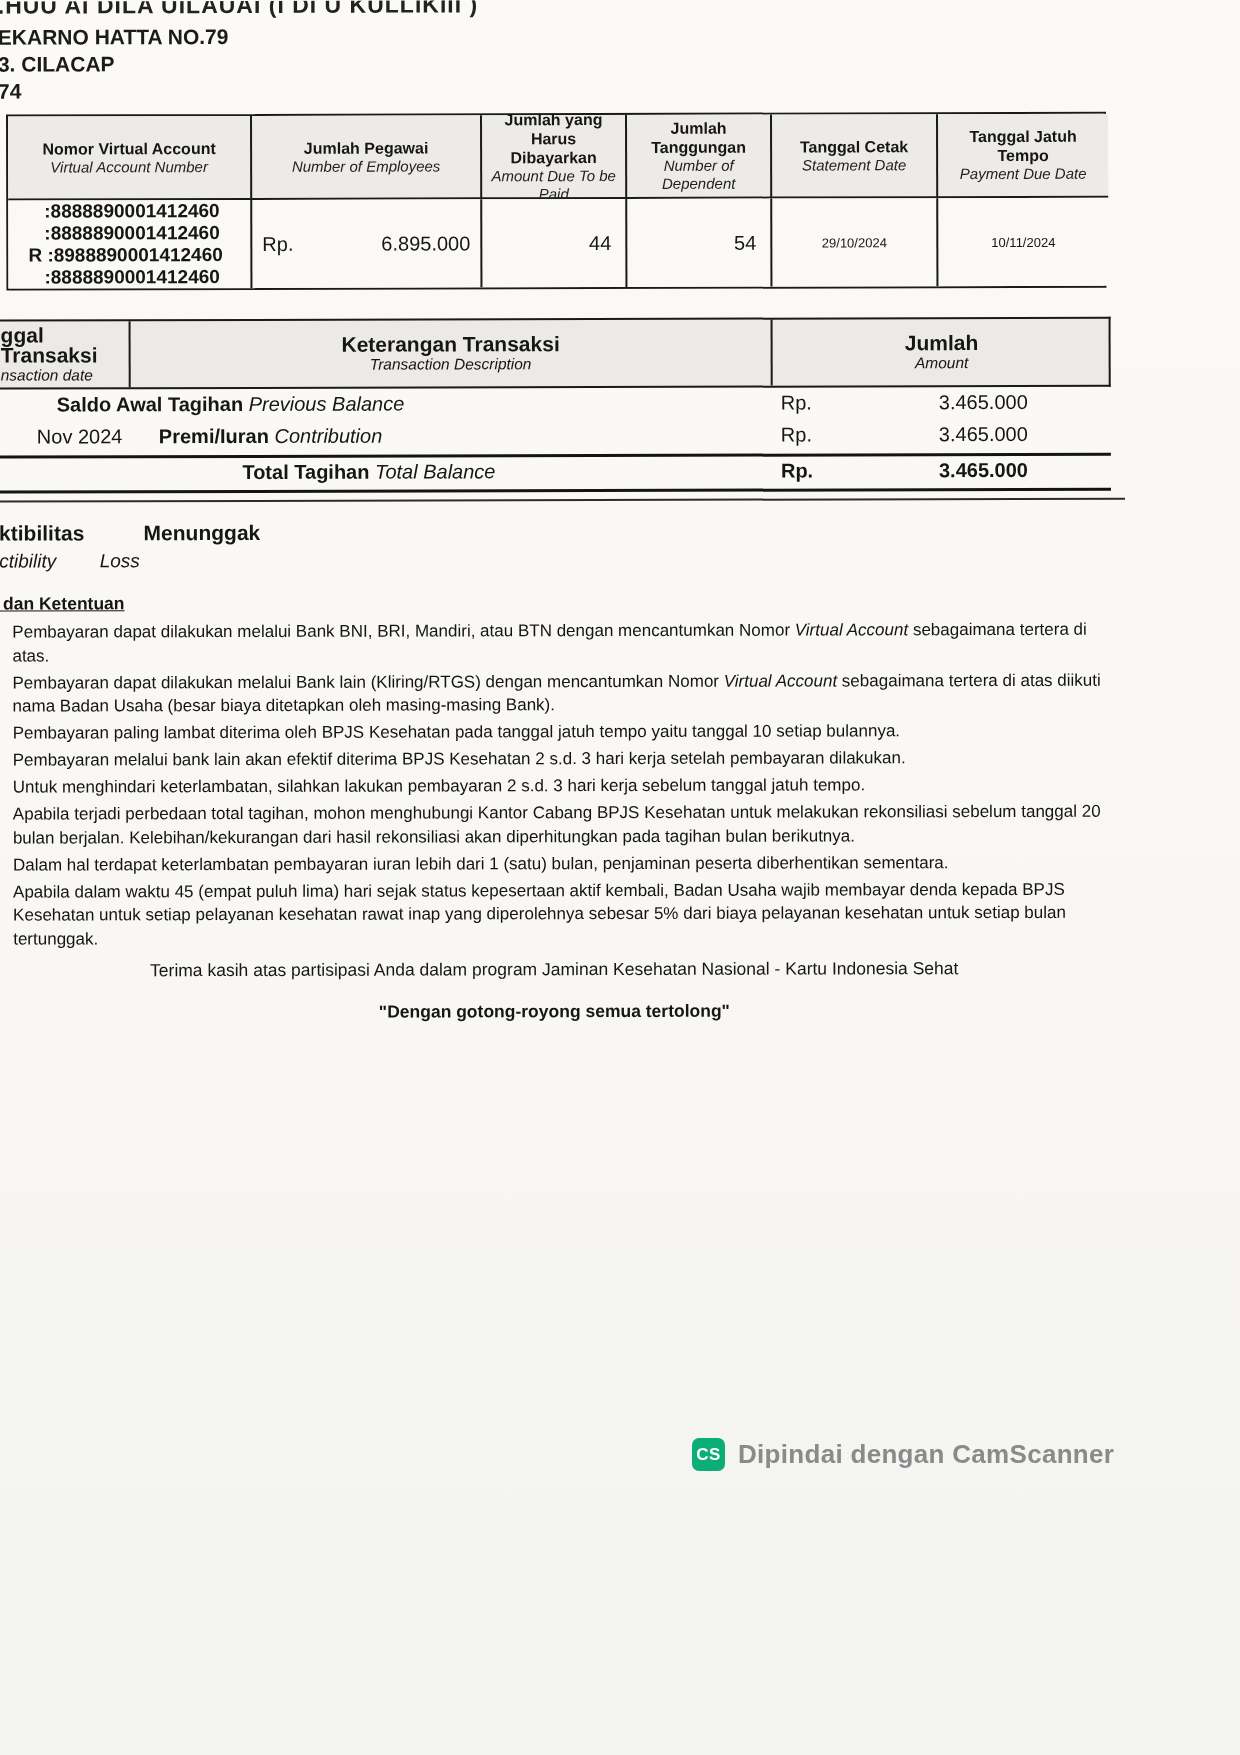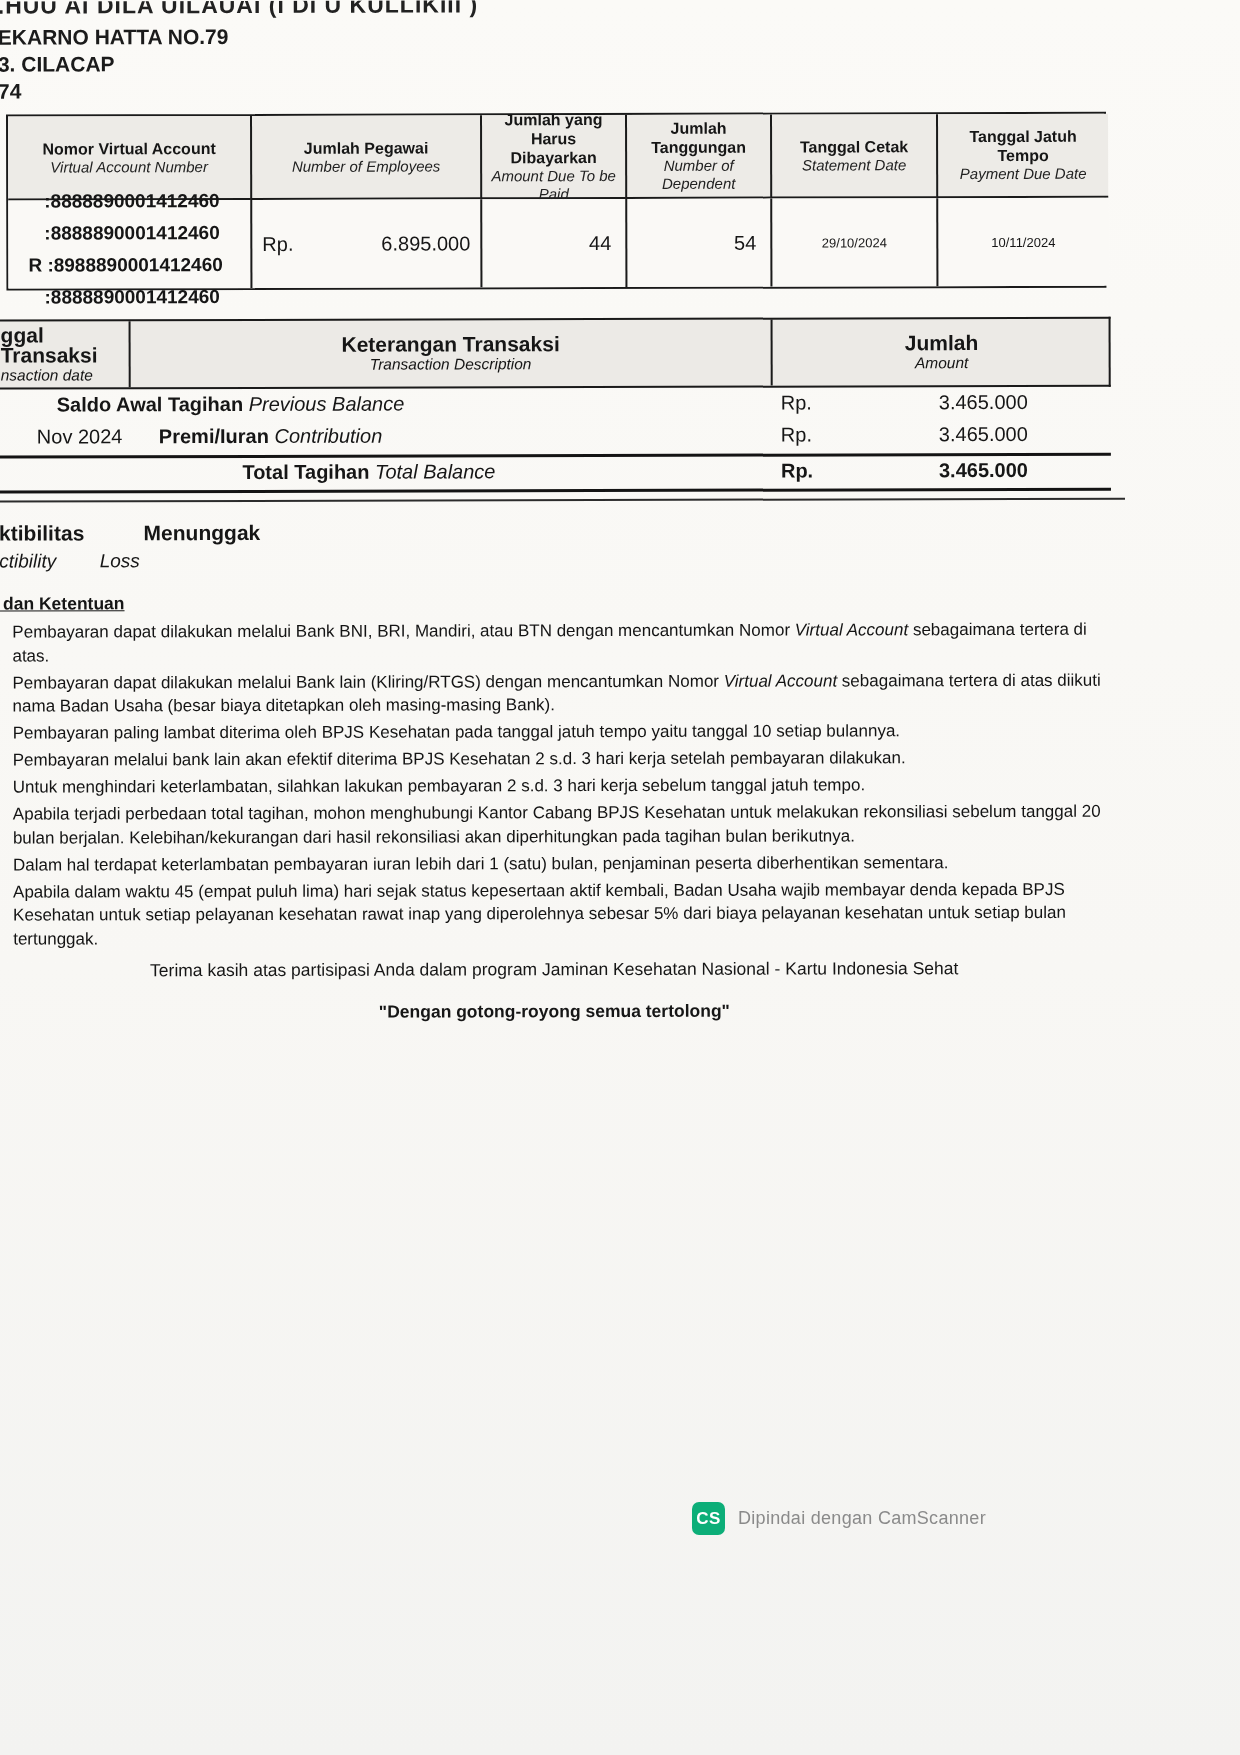--- a/index.html
+++ b/index.html
@@ -29,21 +29,21 @@
   .t1 .cell.first { border-left:none; }
   .t1 .head {
     height:84px; background:#edebe7;
     display:flex; flex-direction:column; justify-content:center; align-items:center;
     text-align:center; border-bottom:2.5px solid #1a1a1a; padding:2px 4px;
   }
   .t1 .head .ttl { font-weight:bold; font-size:16px; line-height:19px; }
   .t1 .head .sub { font-style:italic; font-size:15px; line-height:18px; color:#222; }
   .t1 .body { height:88px; background:#faf9f6; }
   .va-cell { display:flex; flex-direction:column; justify-content:center; }
-  .va-line { font-weight:bold; font-size:19px; line-height:22px; padding-left:36px; white-space:nowrap;margin-top:10px; }
+  .va-line { font-weight:bold; font-size:19px; line-height:22px; padding-left:36px; white-space:nowrap; }
   .va-line.shift { padding-left:20px; }
   .amt-cell { display:flex; align-items:center; justify-content:space-between; padding:0 10px; font-size:20px; }
   .num-cell { display:flex; align-items:center; justify-content:flex-end; padding-right:14px; font-size:20px; }
   .date-cell { display:flex; align-items:center; justify-content:center; font-size:13px; }
 
   
   .t2-head {
     position:absolute; top:318px; left:0; width:1112px;
     display:grid; grid-template-columns:130px 642px 340px;
     border-top:2.5px solid #1a1a1a; border-bottom:2.5px solid #1a1a1a; border-right:2.5px solid #1a1a1a;
@@ -72,27 +72,27 @@
 
   
   .terms { position:absolute; top:592px; left:0; width:1108px; }
   .terms-h { font-weight:bold; font-size:17.5px; text-decoration:underline; margin-left:-7px; margin-bottom:6px; }
   .terms p { font-size:17px; line-height:23.5px; padding-left:13px; margin-bottom:3.5px; color:#141414; }
   .terms p em { font-style:italic; }
   .closing1 { margin-top:10px; text-align:center; font-size:17.5px; }
   .closing2 { margin-top:21px; text-align:center; font-size:17.5px; font-weight:bold; }
 
   
-  .cs-footer { position:absolute; top:1502px; left:692px; display:flex; align-items:center; gap:13px; }
+  .cs-footer { position:absolute; top:1438px; left:692px; display:flex; align-items:center; gap:13px; }
   .cs-icon {
     width:33px; height:33px; border-radius:7px; background:#0cae78;
     display:flex; align-items:center; justify-content:center;
     color:#fff; font-weight:bold; font-size:17px; letter-spacing:0.5px;
   }
-  .cs-text { font-size:18px; color:#8a8a8a; letter-spacing:0.3px; }
+  .cs-text { font-size:26px; color:#8a8a8a; letter-spacing:0.3px;font-weight:bold; }
 </style>
 </head>
 <body>
 
 <div class="doc">
 
   <div class="letterhead">
     <div class="lh-clip">
         <span>.HUU AI DILA UILAUAI (I DI U KULLIKIII )</span>
       </div>

